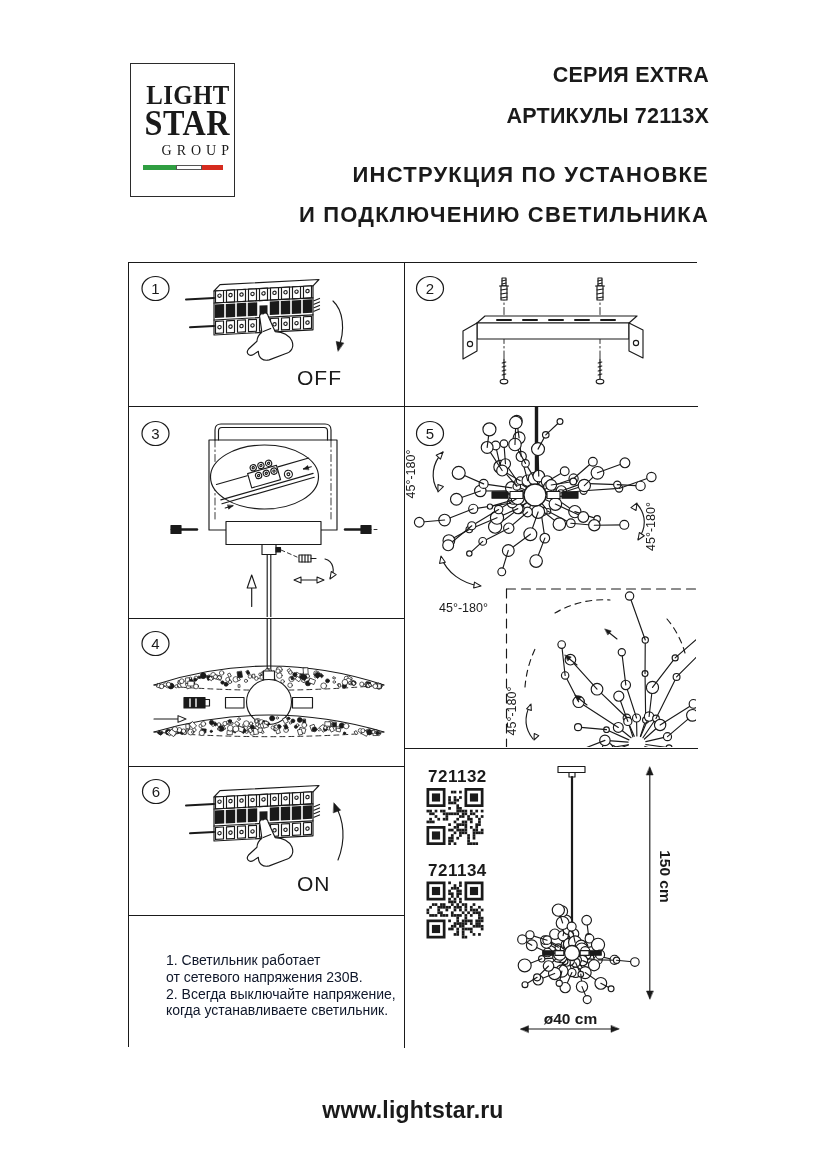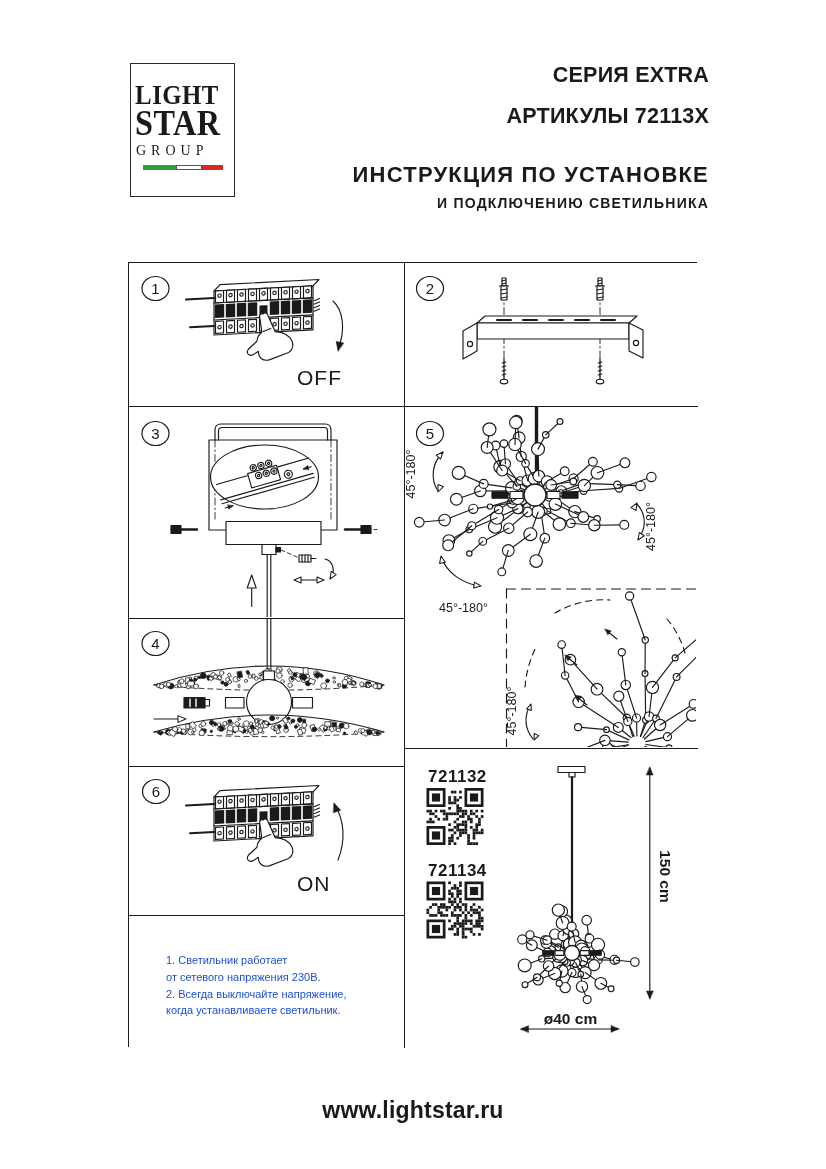--- a/index.html
+++ b/index.html
@@ -1,45 +1,45 @@
 <!DOCTYPE html>
 <html><head>
 <meta charset="utf-8">
 <style>
   html,body{margin:0;padding:0;background:#fff;}
   body{width:826px;height:1169px;position:relative;font-family:"Liberation Sans",sans-serif;color:#1a1a1a;overflow:hidden;}
   .abs{position:absolute;}
   
-  .logo-box{left:130px;top:63px;width:105px;height:134px;border:1.4px solid #2b2b2b;box-sizing:border-box;text-align:left;padding-top:19px;background:#fff;}
+  .logo-box{left:130px;top:63px;width:105px;height:134px;border:1.4px solid #2b2b2b;box-sizing:border-box;text-align:right;padding-top:19px;background:#fff;}
   .logo-light{font-family:"Liberation Serif",serif;font-weight:700;font-size:27px;line-height:25px;letter-spacing:.5px;transform:scaleX(.92);}
   .logo-star{font-family:"Liberation Serif",serif;font-weight:700;font-size:35px;line-height:31px;letter-spacing:.5px;transform:scaleX(.92);}
   .logo-group{font-family:"Liberation Serif",serif;font-weight:400;font-size:14px;letter-spacing:5px;margin-top:4px;text-indent:5px;}
   .logo-flag{width:80px;height:5px;margin:6px auto 0;display:flex;}
   .flag-g{width:33px;height:100%;}
   .flag-w{width:26px;height:100%;box-sizing:border-box;border:1px solid #555;background:#fff;}
   .flag-r{width:21px;height:100%;}
   .titles{left:272px;top:64px;width:437px;text-align:right;font-weight:700;}
   .t-series{font-size:21.5px;line-height:23px;letter-spacing:.2px;}
   .t-articles{font-size:21.5px;line-height:23px;margin-top:18px;letter-spacing:.2px;}
   .t-instr1{font-size:22px;line-height:24px;margin-top:35px;letter-spacing:1.2px;}
-  .t-instr2{font-size:14px;line-height:24px;margin-top:4px;letter-spacing:1.2px;}
+  .t-instr2{font-size:22px;line-height:24px;margin-top:16px;letter-spacing:1.2px;}
   
   .grid{left:128px;top:262px;width:569px;height:785px;border:1.6px solid #1a1a1a;box-sizing:border-box;}
   .panel{position:absolute;box-sizing:border-box;background:#fff;}
   .bR{border-right:1.6px solid #1a1a1a;}
   .bB{border-bottom:1.6px solid #1a1a1a;}
   .panel svg{display:block;}
   svg text{font-family:"Liberation Sans",sans-serif;fill:#1a1a1a;}
   .badge-num{font-size:15px;font-weight:500;}
   .state-label{font-size:21px;font-weight:400;letter-spacing:1px;}
   .angle-label{font-size:12.5px;}
   .article-label{font-size:17px;font-weight:700;letter-spacing:.5px;}
   .dim-label{font-size:15.5px;font-weight:700;}
   
-  .notes-text{padding:36px 0 0 37px;font-size:11px;line-height:16.8px;color:#1d4ed8;}
+  .notes-text{padding:36px 0 0 37px;font-size:14px;line-height:16.8px;color:#0f172a;}
   
   .footer{left:0;right:0;top:1097px;text-align:center;font-size:23px;font-weight:700;letter-spacing:.2px;}
 </style>
 </head>
 <body>
 
 <div class="abs logo-box">
   <div class="logo-light">LIGHT</div>
   <div class="logo-star">STAR</div>
   <div class="logo-group">GROUP</div>

